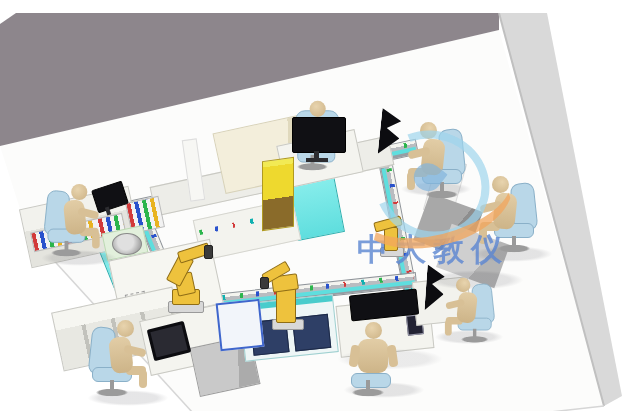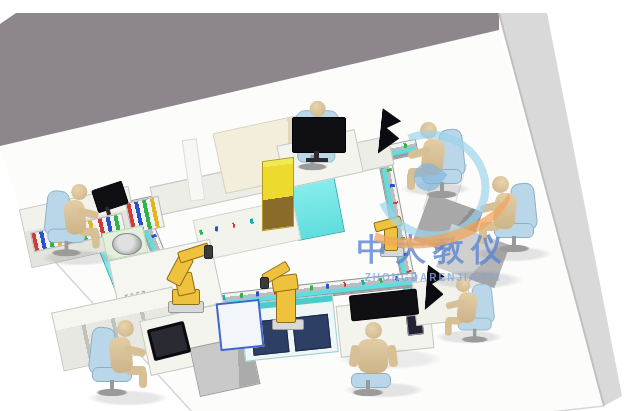--- a/index.html
+++ b/index.html
@@ -264,16 +264,15 @@
 
   </div>
 
   <div class="wm">
     <div class="wm-logo">
       <div class="wm-ring"></div>
       <div class="wm-swoosh"></div>
       <div class="wm-drop"></div>
     </div>
     <div class="wm-cn">中大教仪</div>
-    <div class="wm-en">ZHONGDARENJIAOYI</div>
   </div>
 
 </div>
 
 </body></html>

